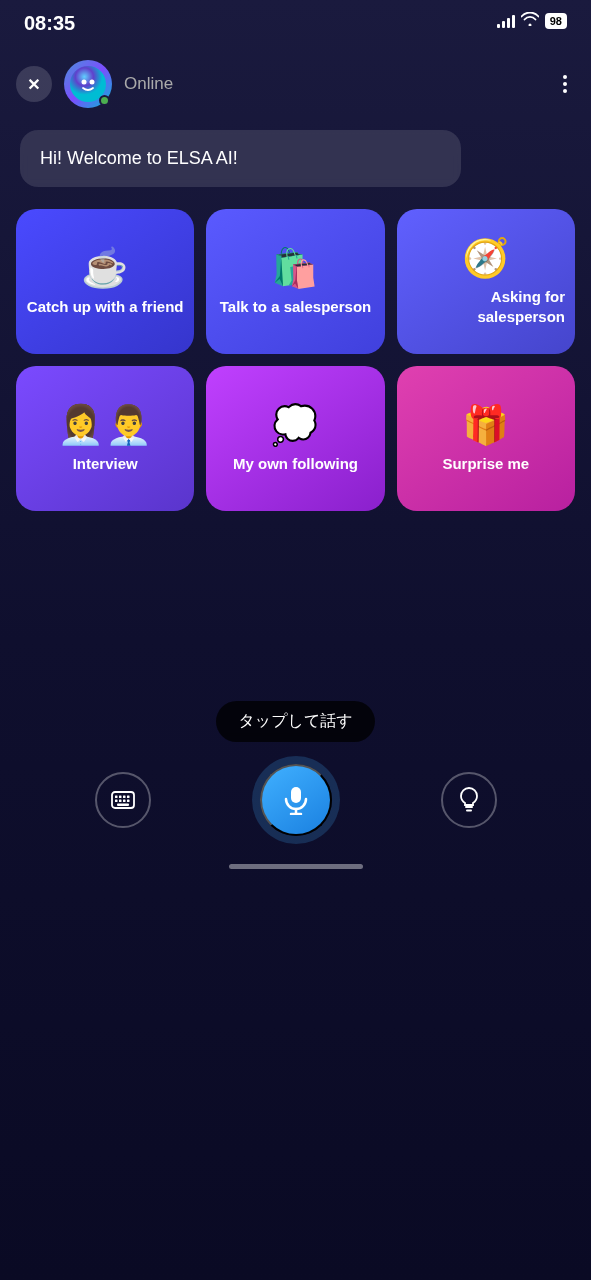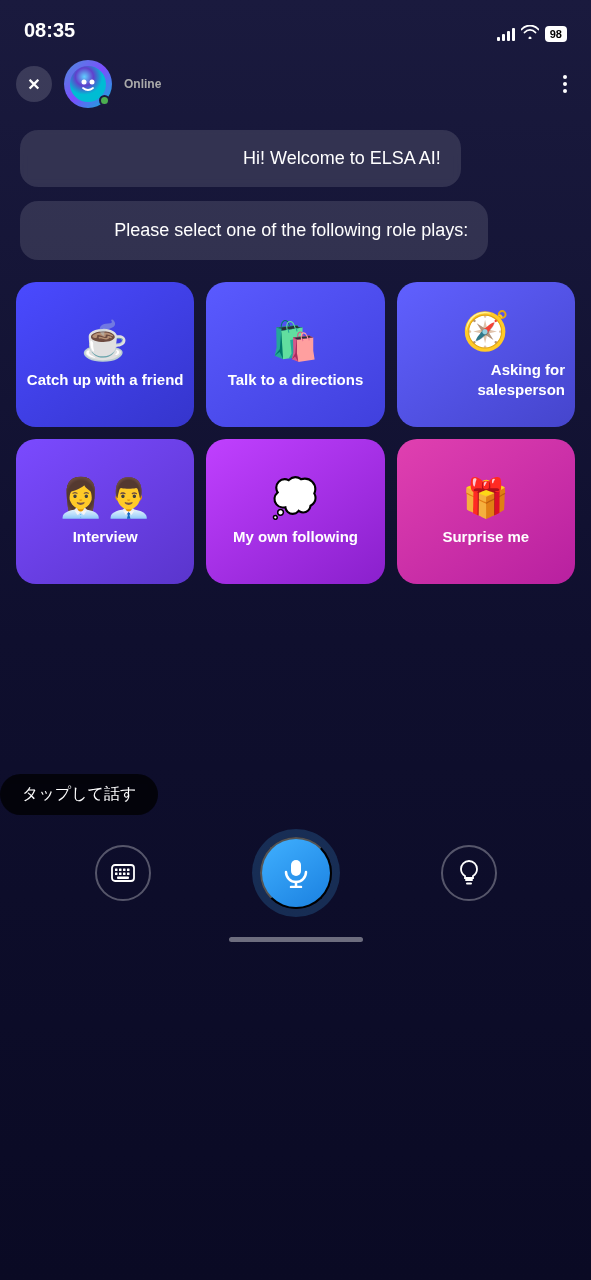--- a/index.html
+++ b/index.html
@@ -11,21 +11,21 @@
       background: linear-gradient(180deg, #1a1a3e 0%, #0f0f2e 50%, #0a0a24 100%);
       font-family: -apple-system, BlinkMacSystemFont, 'Helvetica Neue', sans-serif;
       color: #fff;
       overflow-x: hidden;
     }
 
     
     .status-bar {
       display: flex;
       justify-content: space-between;
-      align-items: flex-end;
+      align-items: flex-start;
       padding: 12px 24px 8px;
       height: 50px;
     }
     .status-time {
       font-size: 20px;
       font-weight: 700;
       color: #fff;
     }
     .status-icons {
       display: flex;
@@ -105,23 +105,22 @@
     }
     .header-info {
       flex: 1;
     }
     .header-name {
       font-size: 20px;
       font-weight: 700;
       color: #fff;
     }
     .header-status {
-      font-size: 12px;
+      font-size: 17px;
       color: #aaa;
-      font-weight: bold;
     }
     .more-btn {
       font-size: 22px;
       color: #fff;
       cursor: pointer;
       padding: 4px 8px;
       display: flex;
       flex-direction: column;
       gap: 3px;
       align-items: center;
@@ -133,21 +132,20 @@
       background: #fff;
       border-radius: 50%;
     }
 
     
     .chat-area {
       padding: 12px 20px;
       display: flex;
       flex-direction: column;
       gap: 14px;
-      text-align: right;
     }
 
     .message-bubble {
       background: rgba(255,255,255,0.12);
       border-radius: 18px;
       padding: 16px 20px;
       max-width: 80%;
       font-size: 18px;
       color: #fff;
       line-height: 1.4;
@@ -205,21 +203,21 @@
     .card-pink { background: linear-gradient(145deg, #e040b0, #b820a0); }
 
     
     .bottom-spacer {
       flex: 1;
       min-height: 180px;
     }
 
     .tap-hint-container {
       display: flex;
-      justify-content: flex-start;
+      justify-content: center;
       padding: 0 0 12px;
     }
 
     .tap-hint {
       background: rgba(0,0,0,0.75);
       color: #fff;
       font-size: 16px;
       padding: 10px 22px;
       border-radius: 24px;
       backdrop-filter: blur(4px);
@@ -316,33 +314,32 @@
   </div>
   <div class="more-btn">
     <div class="dot-menu"></div>
     <div class="dot-menu"></div>
     <div class="dot-menu"></div>
   </div>
 </div>
 
 <div class="chat-area">
   <div class="message-bubble">Hi! Welcome to ELSA AI!</div>
-  <div class="select-prompt">Please select one of the following role plays:</div>
 </div>
 
 <div class="role-grid">
 
   <div class="role-card card-blue">
     <span class="role-card-emoji">☕</span>
     <span class="role-card-label">Catch up with a friend</span>
   </div>
 
   <div class="role-card card-blue-mid">
     <span class="role-card-emoji">🛍️</span>
-    <span class="role-card-label">Talk to a directions</span>
+    <span class="role-card-label">Talk to a salesperson</span>
   </div>
 
   <div class="role-card card-blue-light">
     <span class="role-card-emoji">🧭</span>
     <span class="role-card-label">Asking for salesperson</span>
   </div>
 
   <div class="role-card card-purple">
     <span class="role-card-emoji">👩‍💼👨‍💼</span>
     <span class="role-card-label">Interview</span>

